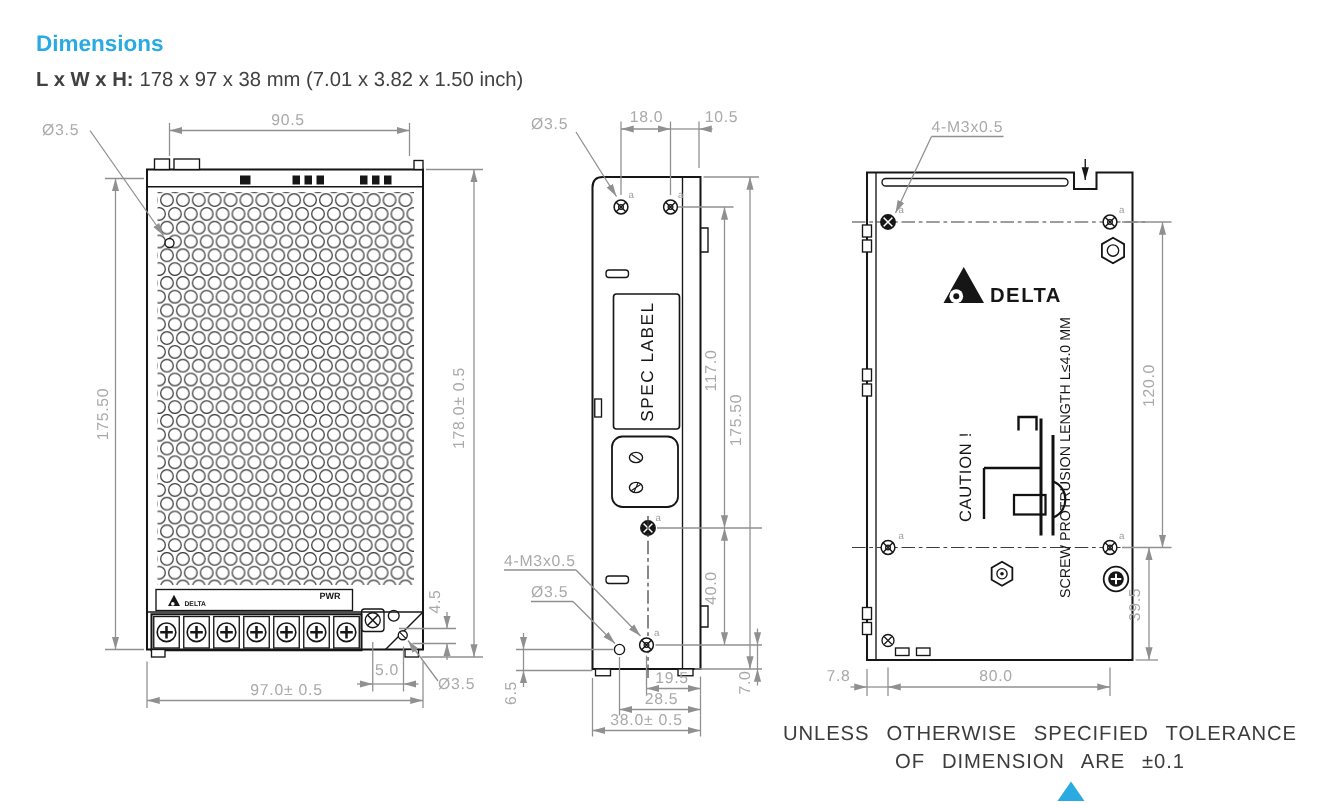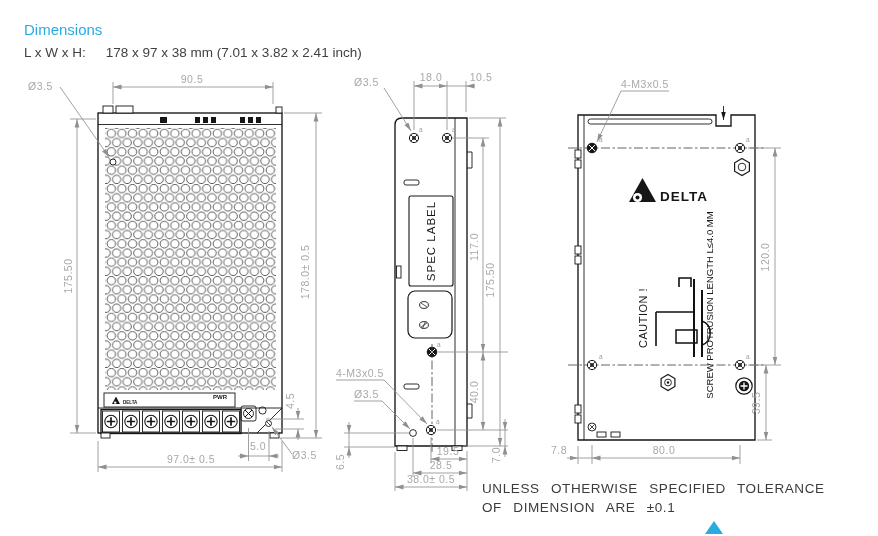--- a/index.html
+++ b/index.html
@@ -1,45 +1,45 @@
 <!DOCTYPE html>
 <html style="--accent: #29abe2; --outline: #161616; --dimension: #a9a9a9;"><head>
 <meta charset="utf-8">
 <style>
   html,body { margin:0; padding:0; }
   body {
     width:878px; height:536px; background:#ffffff; position:relative;
     font-family:"Liberation Sans", sans-serif; overflow:hidden;
   }
-  .page-title { position:absolute; left:24px; top:21px; font-size:15px; font-weight:normal;
+  .page-title { position:absolute; left:24px; top:21px; font-size:15px; font-weight:bold;
                 color:var(--accent,#29abe2); }
   .size-line  { position:absolute; left:24px; top:45px; font-size:13.5px; color:#414141; }
-  .size-line .lbl { font-weight:normal; margin-right:20px; }
+  .size-line .lbl { font-weight:bold; margin-right:4px; }
   svg.drawing { position:absolute; left:0; top:0; }
-  .note { position:absolute; left:482px; top:479px; font-size:13.5px; color:#3c3c3c;
-          letter-spacing:0.6px; word-spacing:7px; line-height:19px; white-space:nowrap; }
+  .note { position:absolute; left:522px; top:479px; font-size:13.5px; color:#3c3c3c;
+          letter-spacing:0.6px; word-spacing:7px; line-height:19px; white-space:nowrap;text-align:center; }
   .totop { position:absolute; left:705px; top:521px; width:0; height:0;
            border-left:9px solid transparent; border-right:9px solid transparent;
            border-bottom:13px solid var(--accent,#29abe2); cursor:pointer; }
   
   .ol { fill:none; stroke:#161616; stroke-width:1.35px; }
   .o2 { fill:none; stroke:#161616; stroke-width:0.9px; }
   .wf { fill:#ffffff; stroke:#161616; stroke-width:0.9px; }
   .dl { fill:none; stroke:#909090; stroke-width:0.85px; }
   .cl { fill:none; stroke:#3d3d3d; stroke-width:0.8px; stroke-dasharray:9 2.5 2.5 2.5; }
   .dt { font-family:"Liberation Sans",sans-serif; font-size:10.5px; fill:#a9a9a9; letter-spacing:0.5px; }
   .sm { font-family:"Liberation Sans",sans-serif; font-size:6.5px; fill:#9b9b9b; }
   .bk { font-family:"Liberation Sans",sans-serif; fill:#161616; }
 </style>
 </head>
 <body>
 
 <div class="page-title">Dimensions</div>
 <div class="size-line">
-  <span class="lbl">L x W x H:</span><span>178 x 97 x 38 mm (7.01 x 3.82 x 2.41 inch)</span>
+  <span class="lbl">L x W x H:</span><span>178 x 97 x 38 mm (7.01 x 3.82 x 1.50 inch)</span>
 </div>
 
 <svg class="drawing" width="878" height="536" viewBox="0 0 878 536">
   <defs>
     <marker id="ar" markerWidth="10" markerHeight="8" refX="8.5" refY="3" orient="auto-start-reverse" markerUnits="userSpaceOnUse">
       <path d="M0,0.6 L8.5,3 L0,5.4 Z" fill="#909090"></path>
     </marker>
     <marker id="arD" markerWidth="10" markerHeight="8" refX="8.5" refY="3" orient="auto-start-reverse" markerUnits="userSpaceOnUse">
       <path d="M0,0.6 L8.5,3 L0,5.4 Z" fill="#161616"></path>
     </marker>

